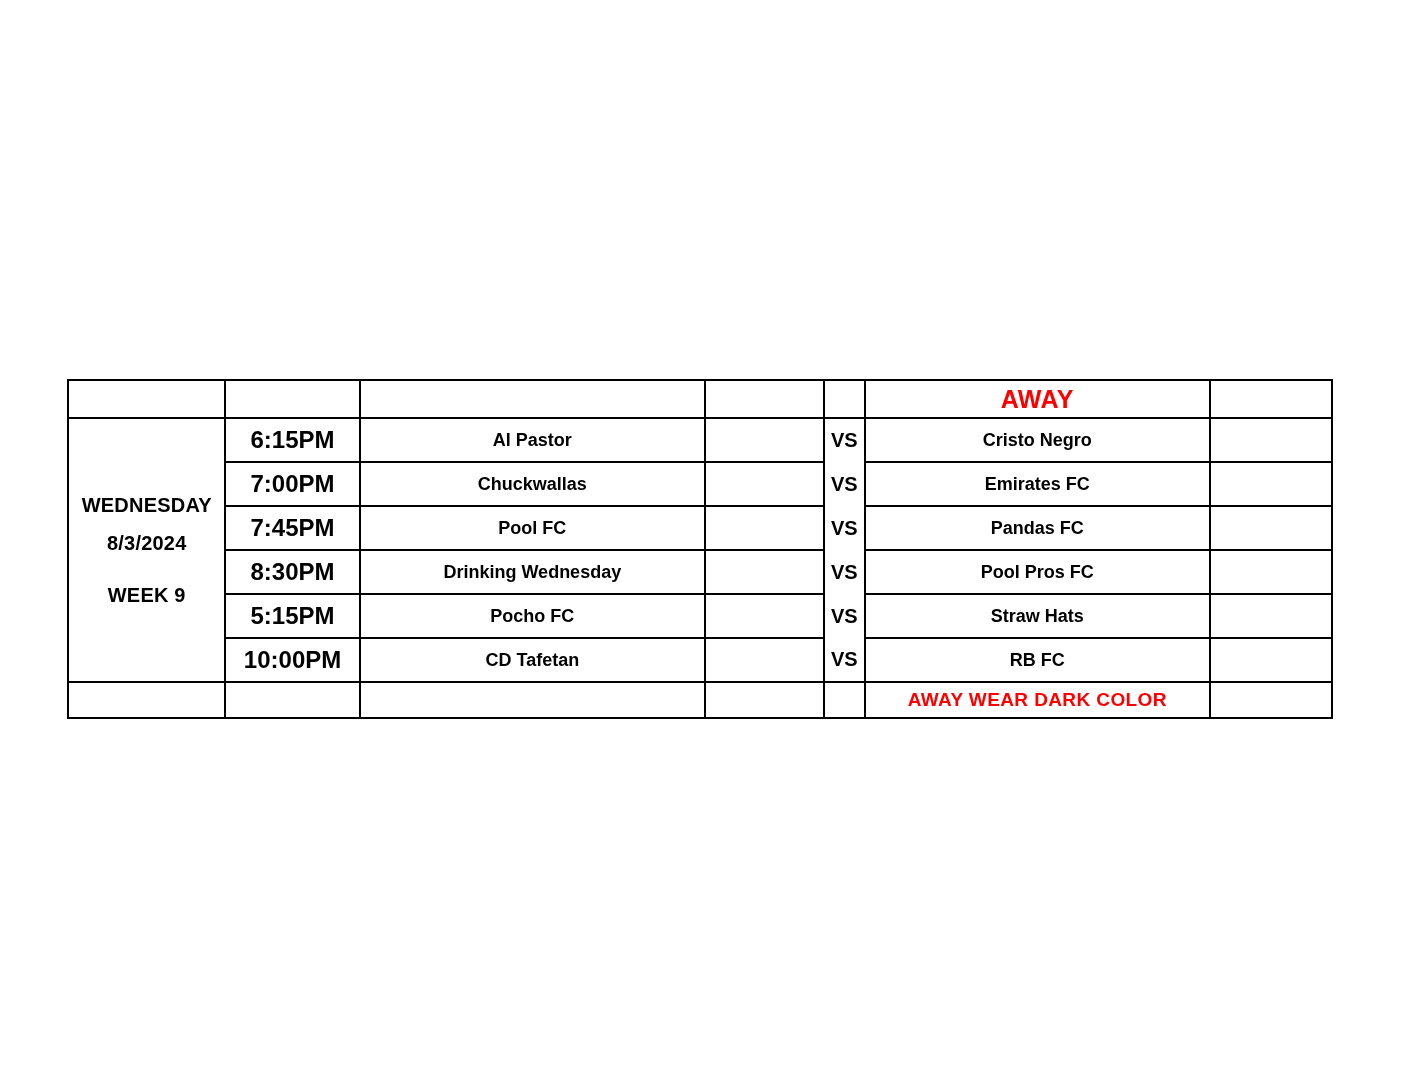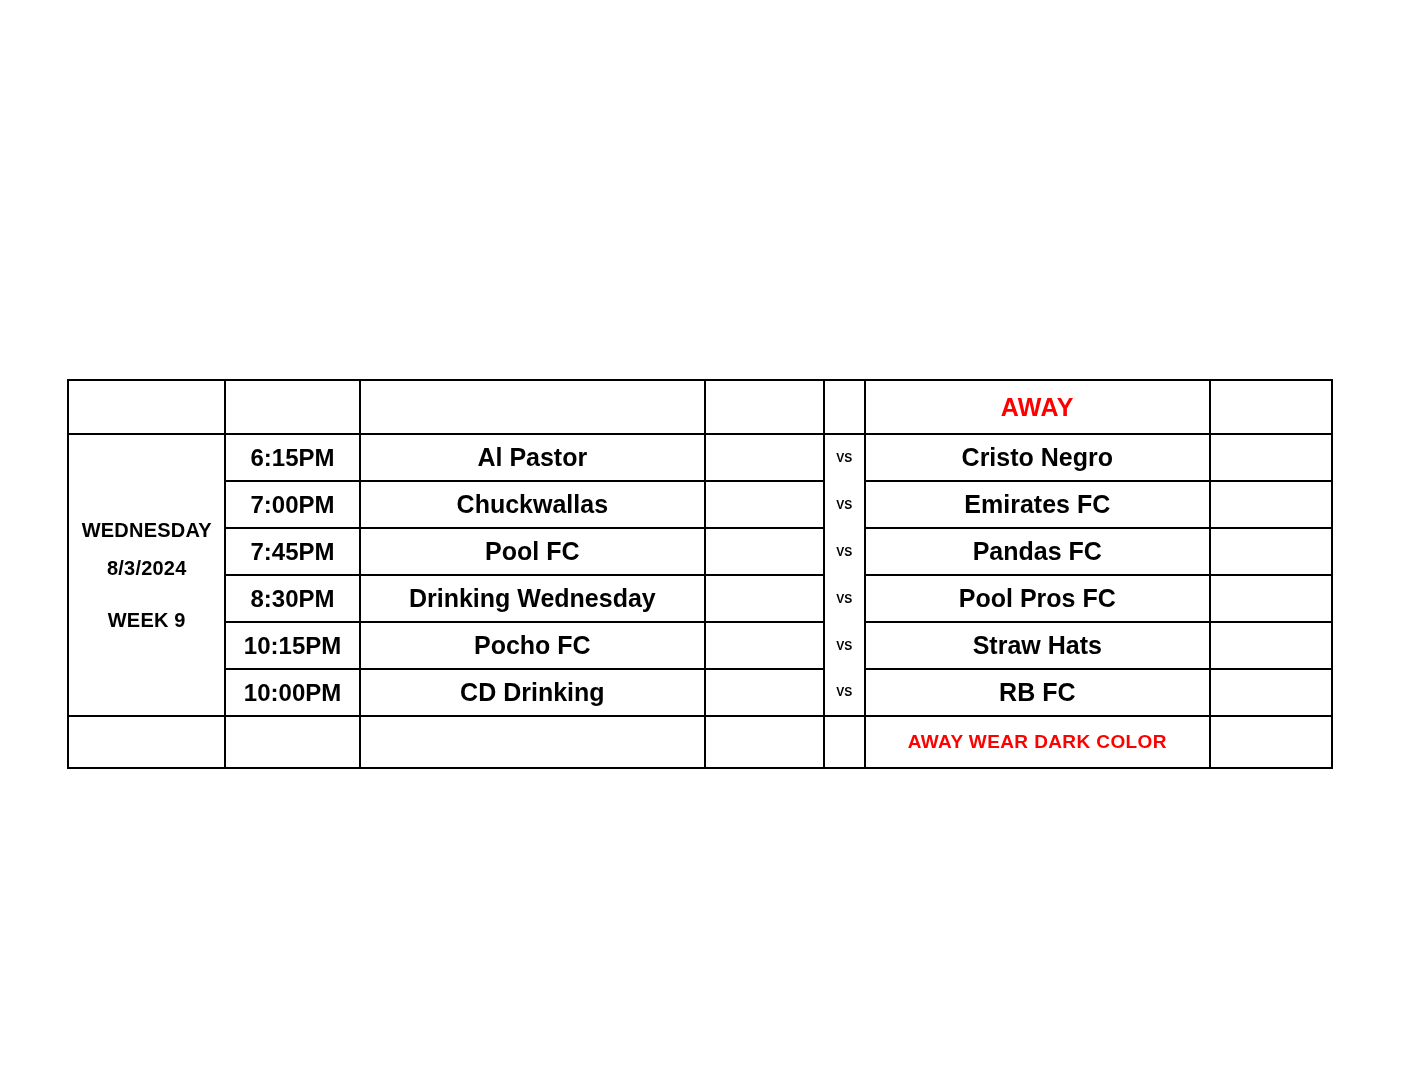--- a/index.html
+++ b/index.html
@@ -24,21 +24,21 @@
 
   table.schedule {
     border-collapse: collapse;
     table-layout: fixed;
     width: 1266px;
     background: #ffffff;
   }
 
   table.schedule td {
     border: 2px solid #000000;
-    padding: 8px;
+    padding: 0;
     vertical-align: middle;
     text-align: center;
     background: #ffffff;
   }
 
   
   .band {
     background: #000000;
     border: 2px solid #000000 !important;
     height: 36px;
@@ -83,34 +83,34 @@
   
   .time {
     font-weight: bold;
     font-size: 24px;
     white-space: nowrap;
   }
 
   
   .team {
     font-weight: bold;
-    font-size: 25px;
+    font-size: 18px;
     white-space: nowrap;
   }
 
   
   .score {
     font-weight: bold;
     font-size: 22px;
   }
 
   
   .vs {
     font-weight: bold;
-    font-size: 12px;
+    font-size: 20px;
     border-left: 2px solid #000 !important;
     border-right: 2px solid #000 !important;
     border-top: none !important;
     border-bottom: none !important;
   }
   .vs-first { border-top: 2px solid #000 !important; }
   .vs-last { border-bottom: 2px solid #000 !important; }
 
   tr.row { height: 44px; }
 </style>
@@ -180,31 +180,31 @@
       <tr class="row">
         <td class="time">8:30PM</td>
         <td class="team">Drinking Wednesday</td>
         <td class="score"></td>
         <td class="vs">VS</td>
         <td class="team">Pool Pros FC</td>
         <td class="score"></td>
       </tr>
 
       <tr class="row">
-        <td class="time">10:15PM</td>
+        <td class="time">5:15PM</td>
         <td class="team">Pocho FC</td>
         <td class="score"></td>
         <td class="vs">VS</td>
         <td class="team">Straw Hats</td>
         <td class="score"></td>
       </tr>
 
       <tr class="row">
         <td class="time">10:00PM</td>
-        <td class="team">CD Drinking</td>
+        <td class="team">CD Tafetan</td>
         <td class="score"></td>
         <td class="vs vs-last">VS</td>
         <td class="team">RB FC</td>
         <td class="score"></td>
       </tr>
 
       <tr>
         <td class="footer-band"></td>
         <td class="footer-band"></td>
         <td class="footer-band">

